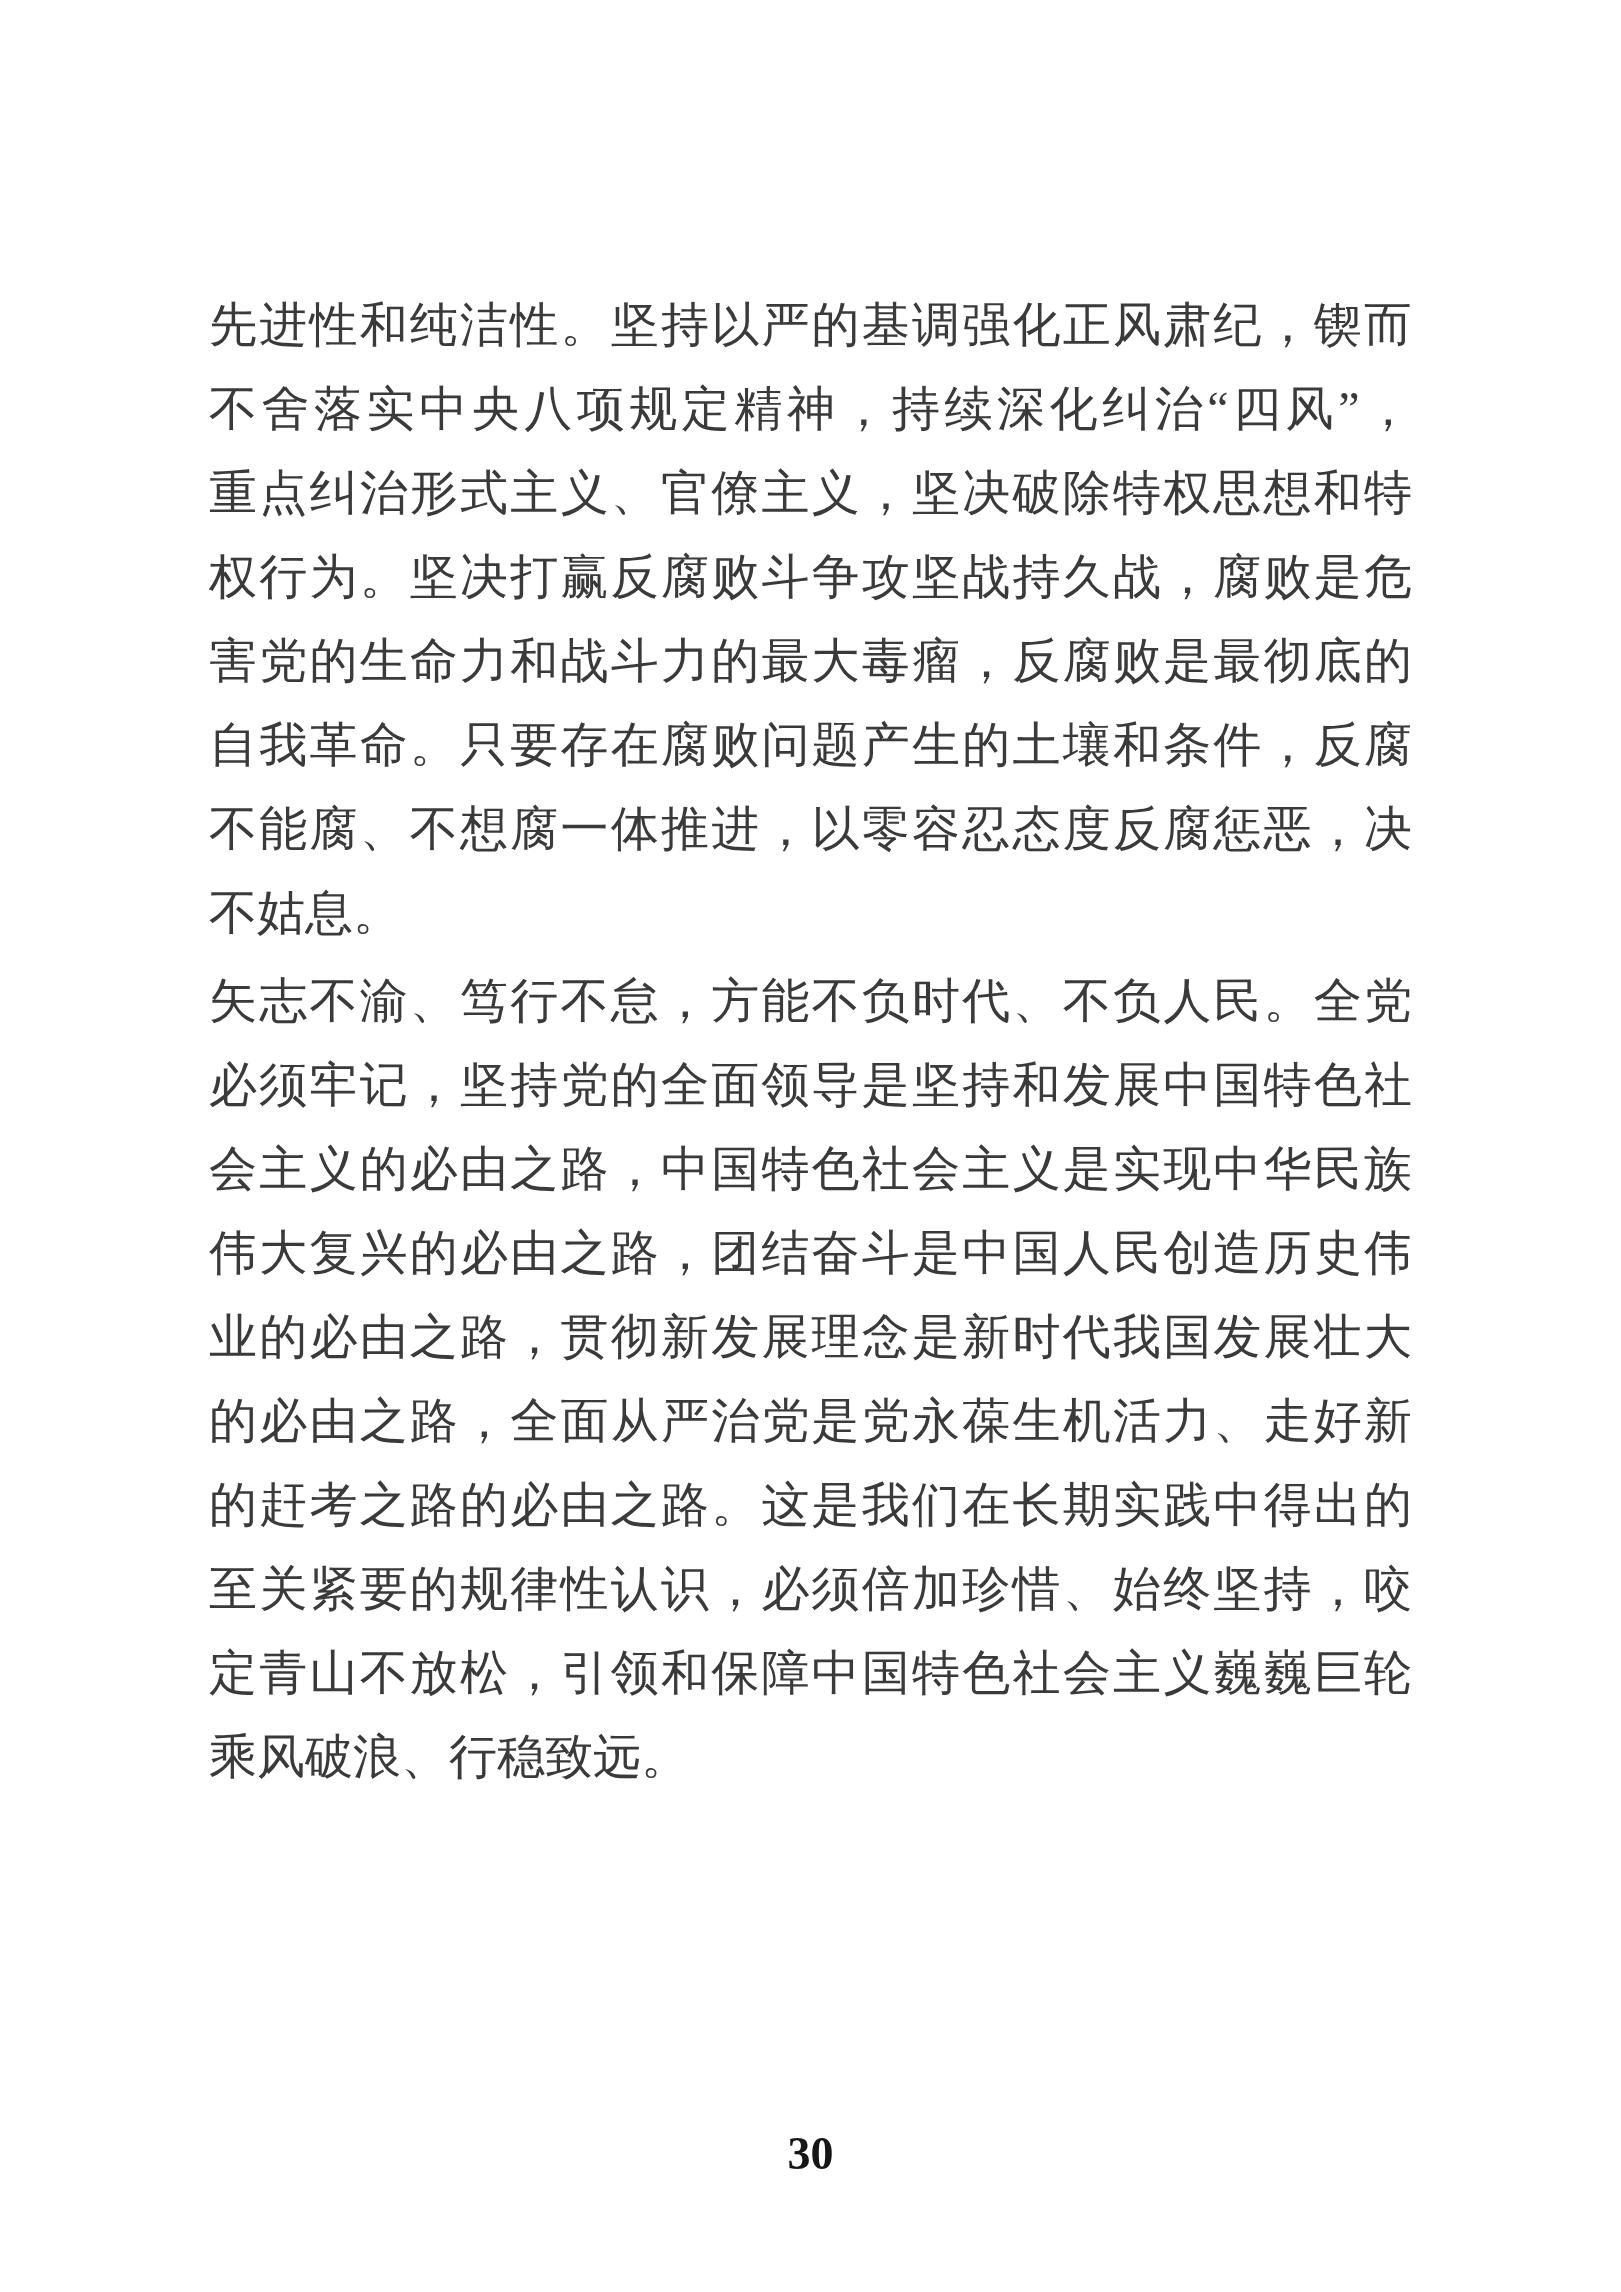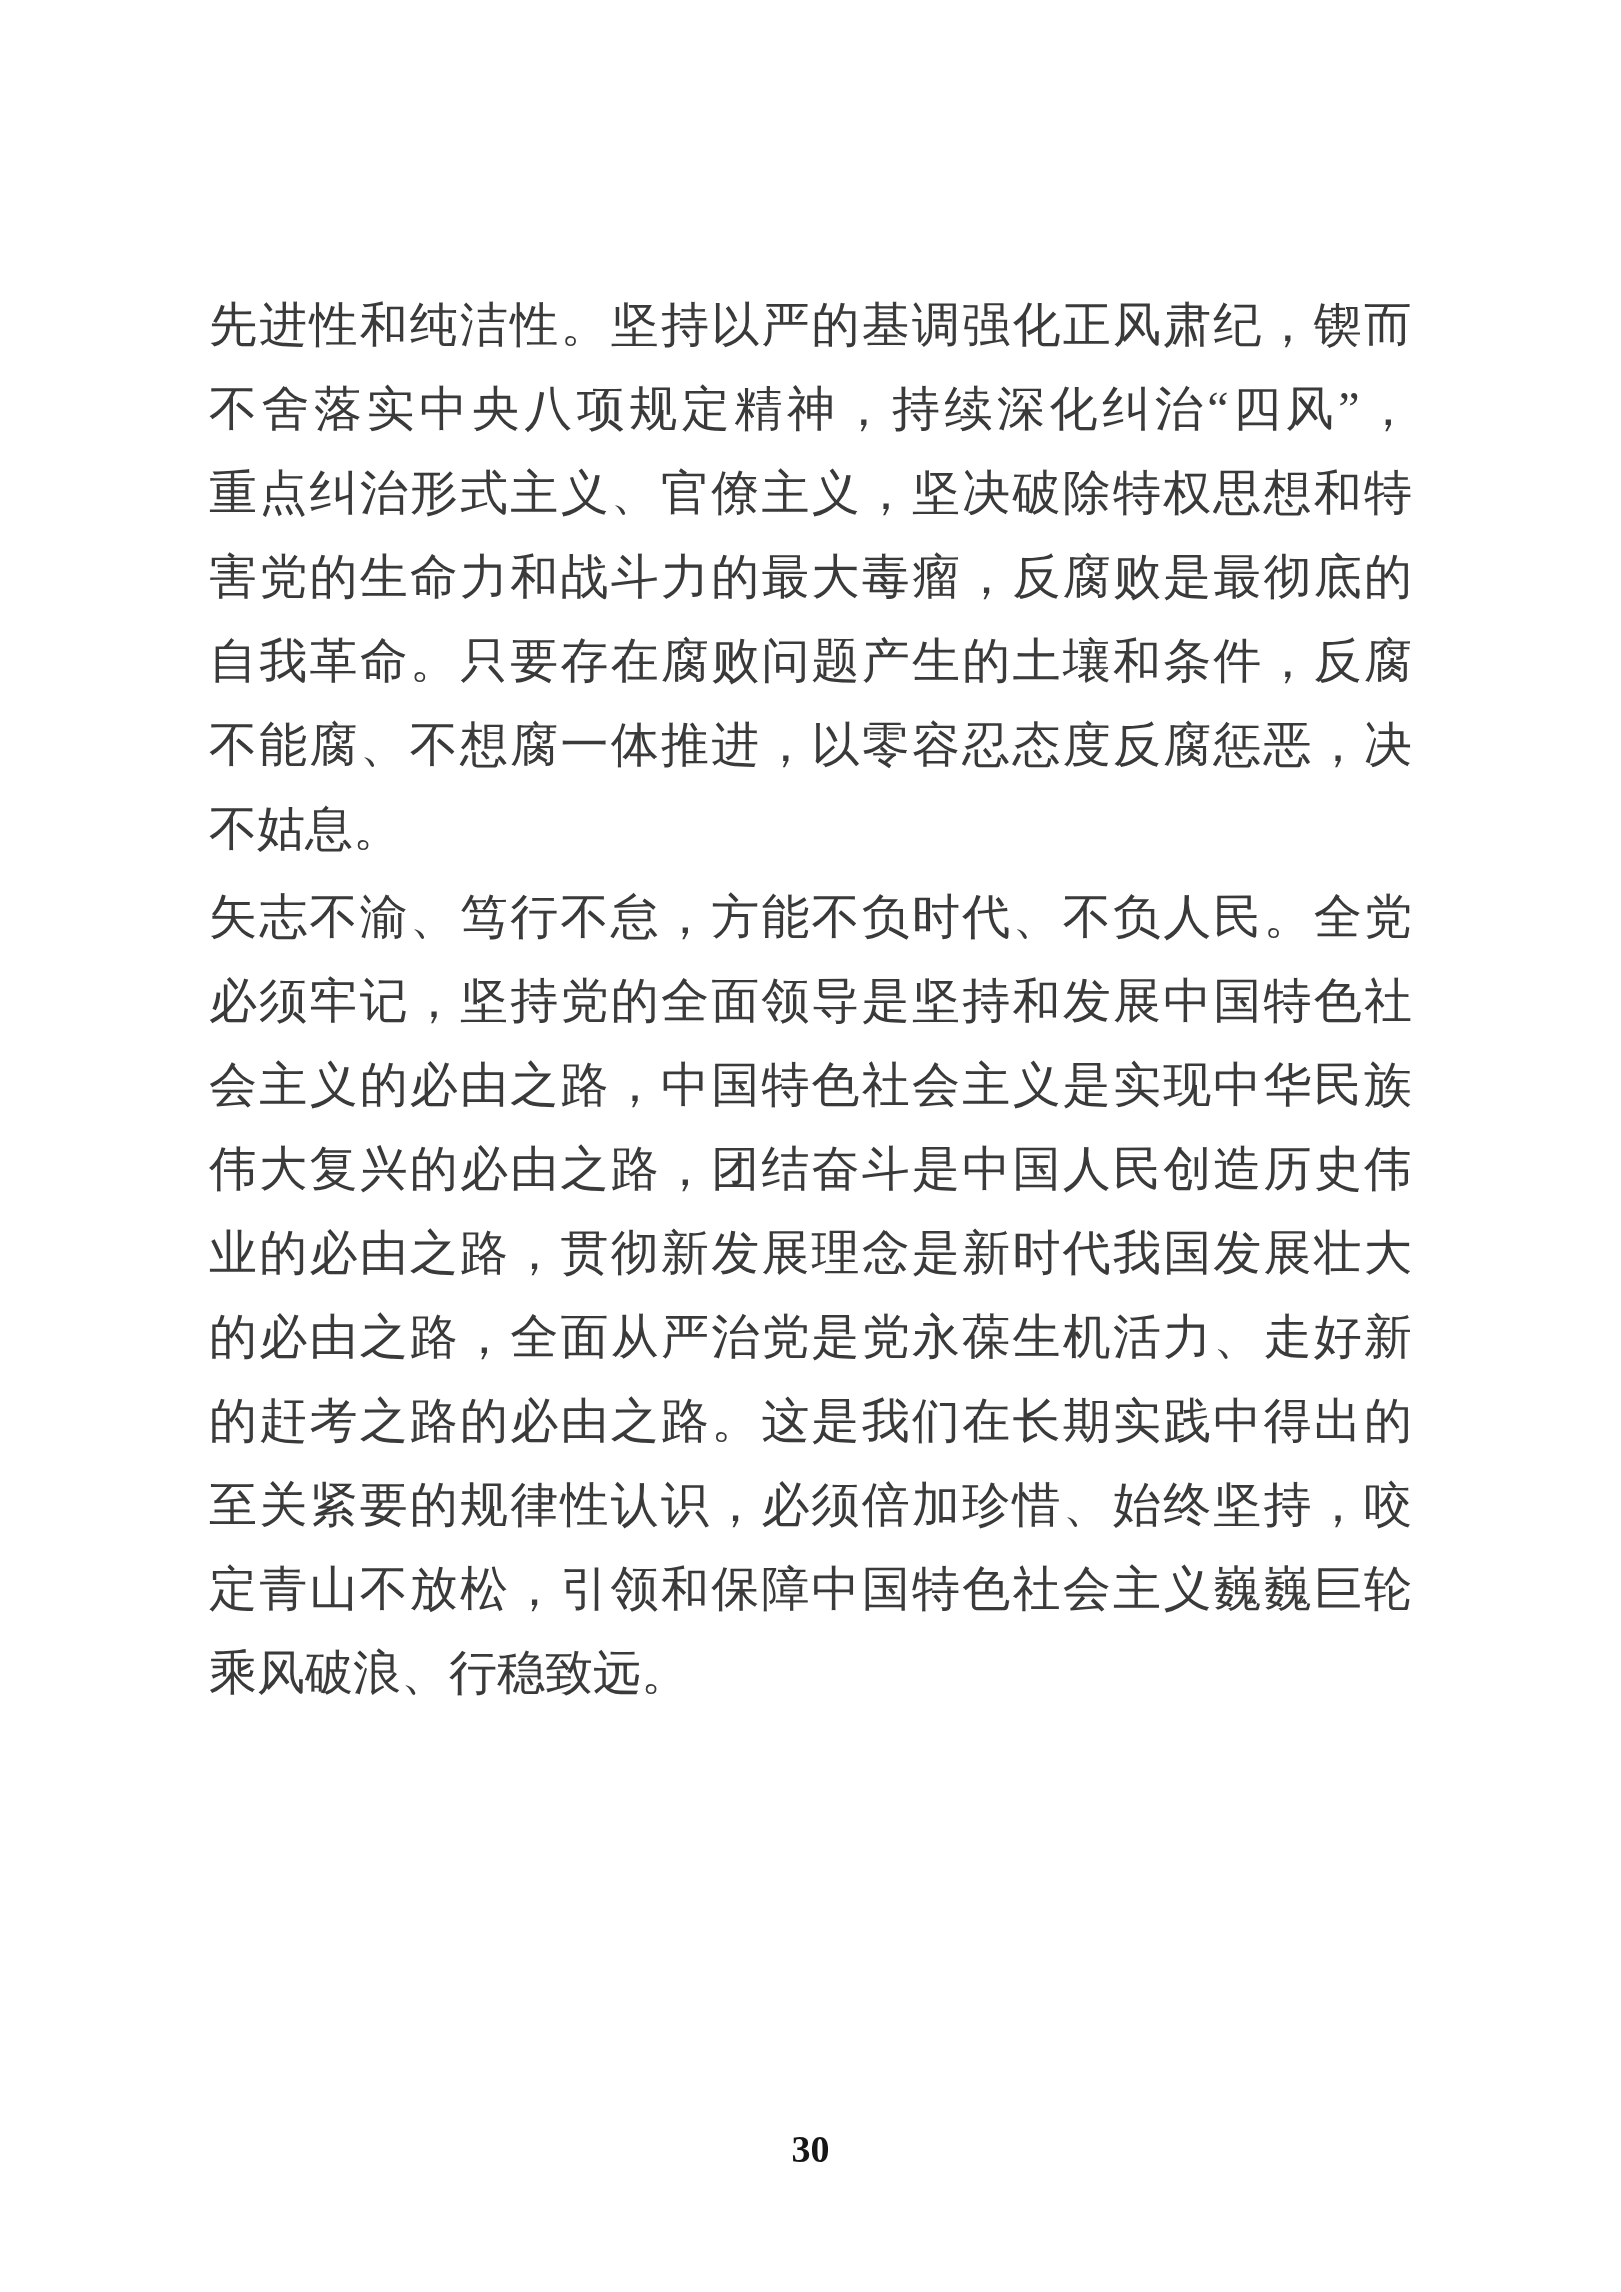--- a/index.html
+++ b/index.html
@@ -44,37 +44,38 @@
   }
   .line.indent {
     text-indent: 2em;
   }
   .page-number {
     position: absolute;
     left: 0;
     right: 0;
     top: 2127px;
     text-align: center;
-    font-size: 38px;
+    font-size: 46px;
     font-weight: 700;
     color: #161616;
     font-family: "Liberation Serif", "DejaVu Serif", serif;
   }
 </style>
 </head>
 <body>
 
 <div class="page">
 
   <div class="text-block">
 
     <div class="paragraph">
       <div class="line fill">先进性和纯洁性。坚持以严的基调强化正风肃纪，锲而</div>
       <div class="line fill">不舍落实中央八项规定精神，持续深化纠治“四风”，</div>
       <div class="line fill">重点纠治形式主义、官僚主义，坚决破除特权思想和特</div>
+      <div class="line fill">权行为。坚决打赢反腐败斗争攻坚战持久战，腐败是危</div>
       <div class="line fill">害党的生命力和战斗力的最大毒瘤，反腐败是最彻底的</div>
       <div class="line fill">自我革命。只要存在腐败问题产生的土壤和条件，反腐</div>
       <div class="line fill">不能腐、不想腐一体推进，以零容忍态度反腐惩恶，决</div>
       <div class="line">不姑息。</div>
     </div>
 
     <div class="paragraph">
       <div class="line fill">矢志不渝、笃行不怠，方能不负时代、不负人民。全党</div>
       <div class="line fill">必须牢记，坚持党的全面领导是坚持和发展中国特色社</div>
       <div class="line fill">会主义的必由之路，中国特色社会主义是实现中华民族</div>

